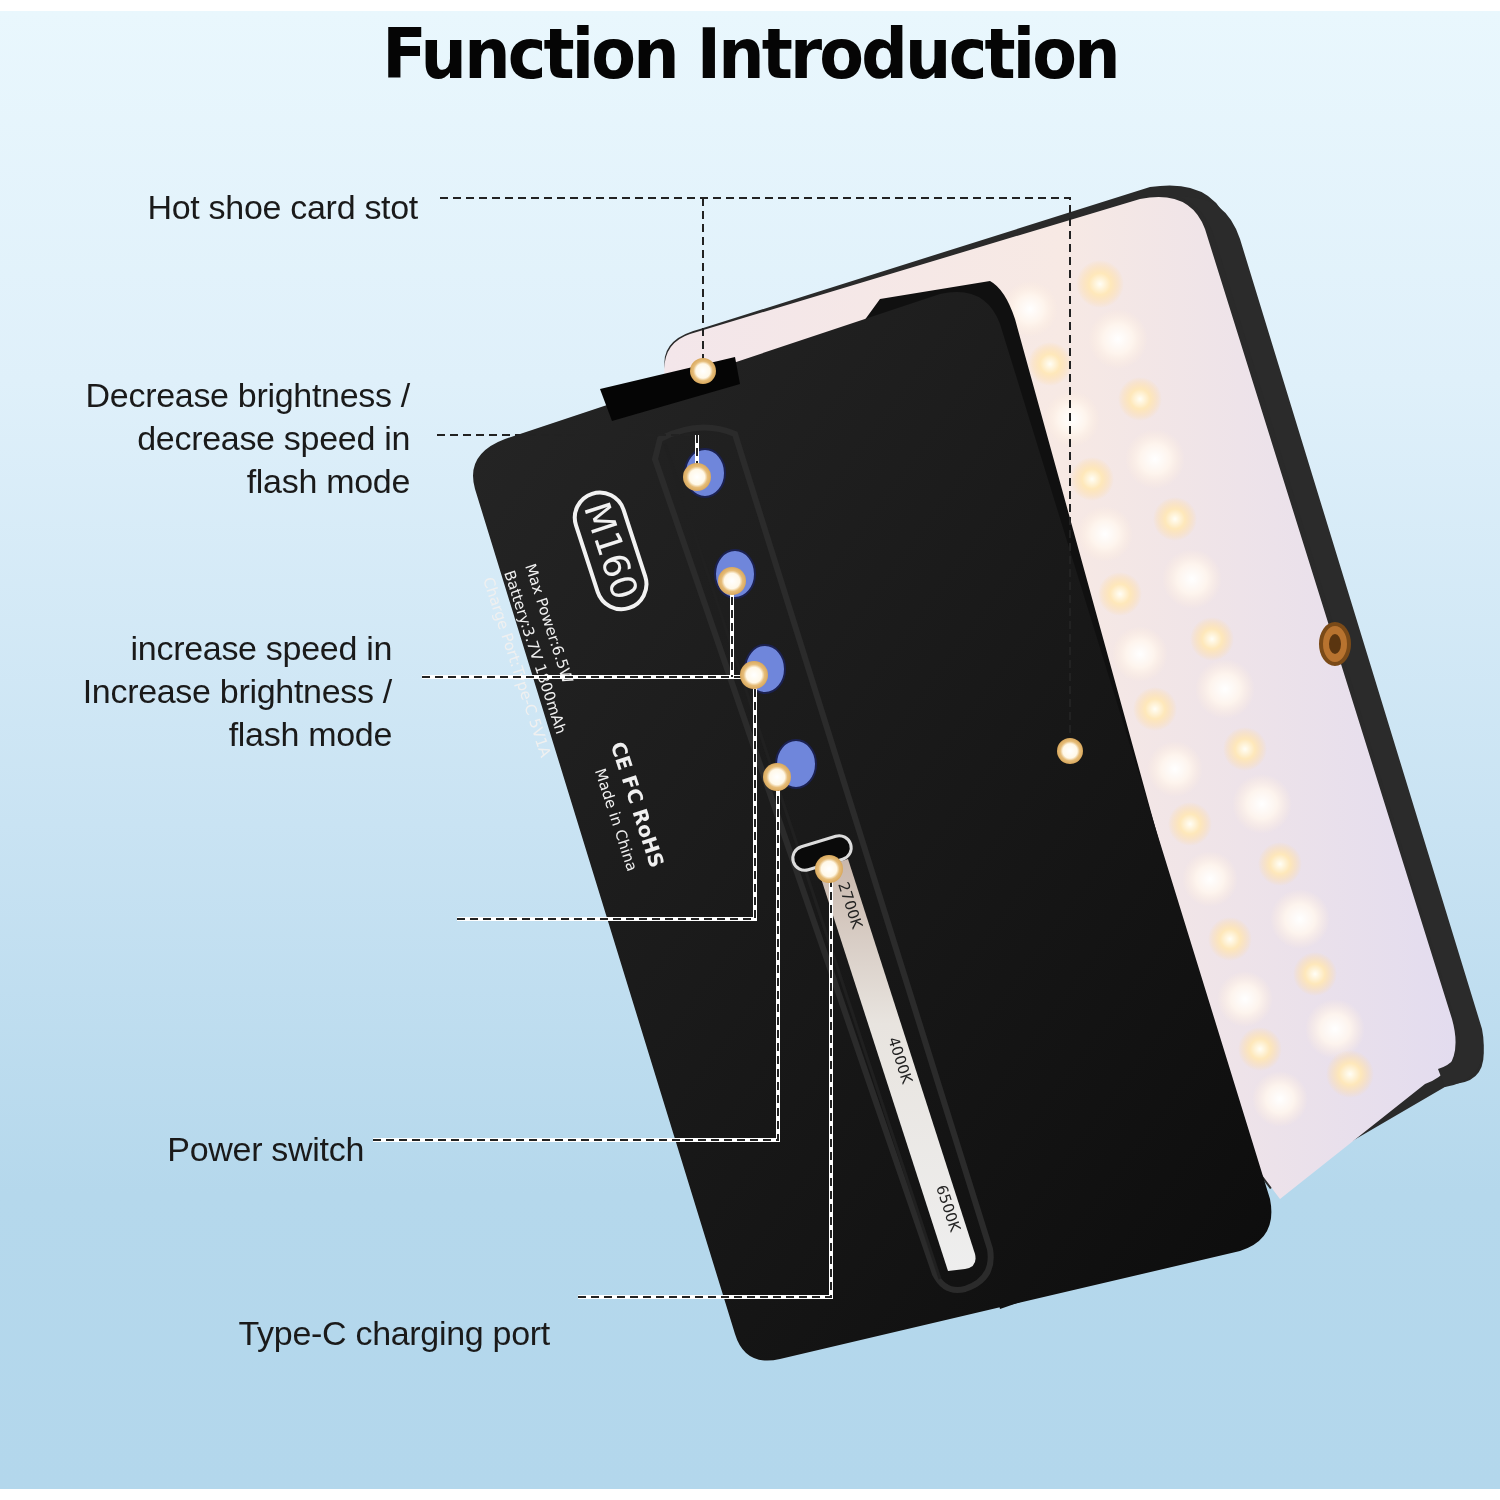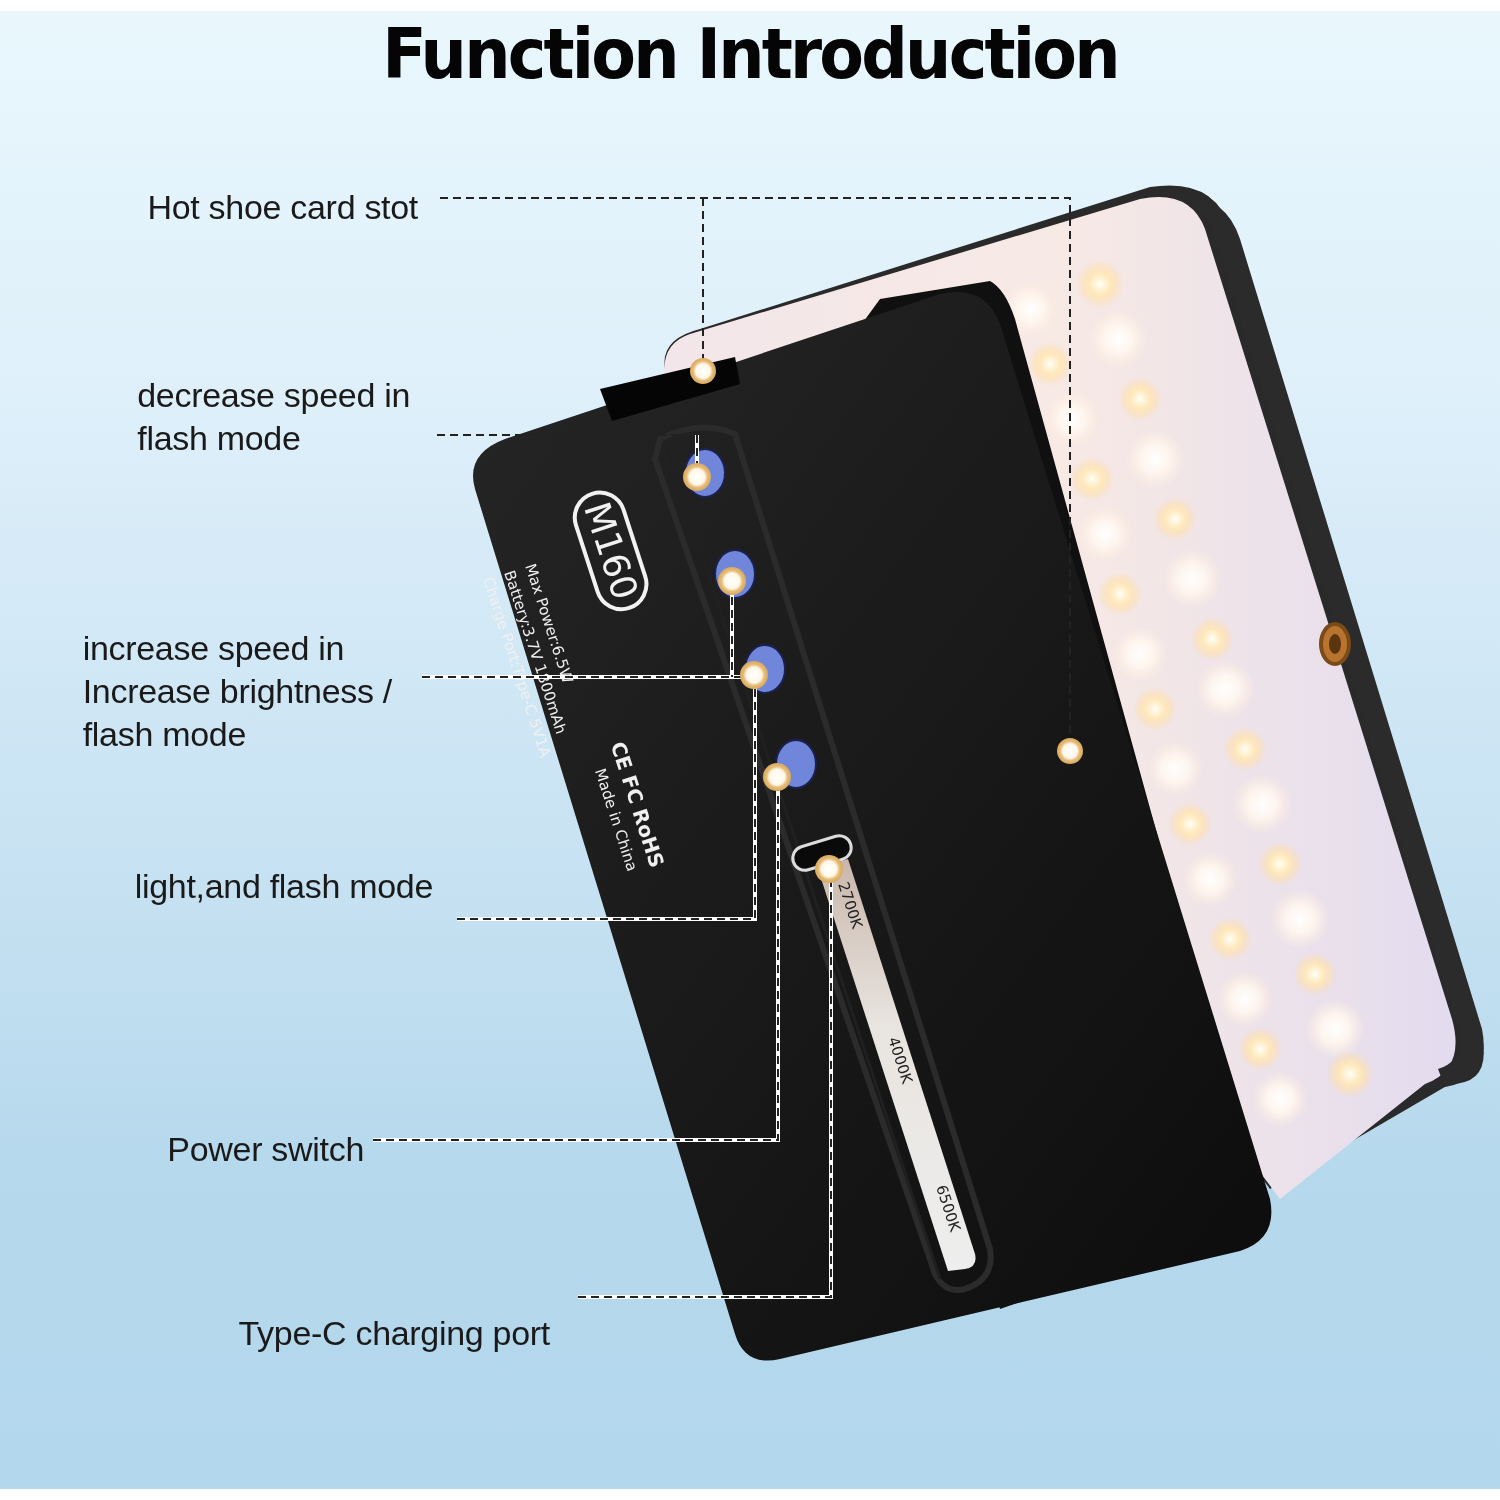--- a/index.html
+++ b/index.html
@@ -15,21 +15,21 @@
   }
   .title {
     position: absolute; left: 0; top: 2px; width: 1500px; text-align: center;
     font-family: "DejaVu Sans", sans-serif; font-weight: bold;
     font-size: 70px; letter-spacing: -3px; color: #050505;
     transform: scaleX(0.93); transform-origin: center;
   }
   .device-svg { position: absolute; left: 0; top: -11px; width: 1500px; height: 1500px; }
   .label {
     position: absolute; color: #1a1a1a; font-size: 34px; line-height: 43px;
-    font-family: "Liberation Sans", sans-serif; text-align: left;
+    font-family: "Liberation Sans", sans-serif; text-align: right;
     letter-spacing: -0.3px; white-space: nowrap;
   }
   .label span { display: block; }
 </style>
 </head>
 <body>
 
 <div class="canvas">
   <div class="title">Function Introduction</div>
 </div>
@@ -182,29 +182,29 @@
     <circle cx="754" cy="686" r="14" fill="url(#marker)"></circle>
     <circle cx="777" cy="788" r="14" fill="url(#marker)"></circle>
     <circle cx="829" cy="880" r="14" fill="url(#marker)"></circle>
   </g>
 </svg>
 
 <div class="label" style="right:1082px; top:186px;">
   <span>Hot shoe card stot</span>
 </div>
 <div class="label" style="right:1090px; top:374px;">
+  <span>Decrease brightness /</span>
   <span>decrease speed in</span>
   <span>flash mode</span>
 </div>
 <div class="label" style="right:1108px; top:627px;">
   <span>increase speed in</span>
   <span>Increase brightness /</span>
   <span>flash mode</span>
 </div>
 <div class="label" style="right:1067px; top:865px;">
-  <span>light,and flash mode</span>
 </div>
 <div class="label" style="right:1136px; top:1128px;">
   <span>Power switch</span>
 </div>
 <div class="label" style="right:950px; top:1288px;margin-top:24px;">
   <span>Type-C charging port</span>
 </div>
 
 </body></html>

